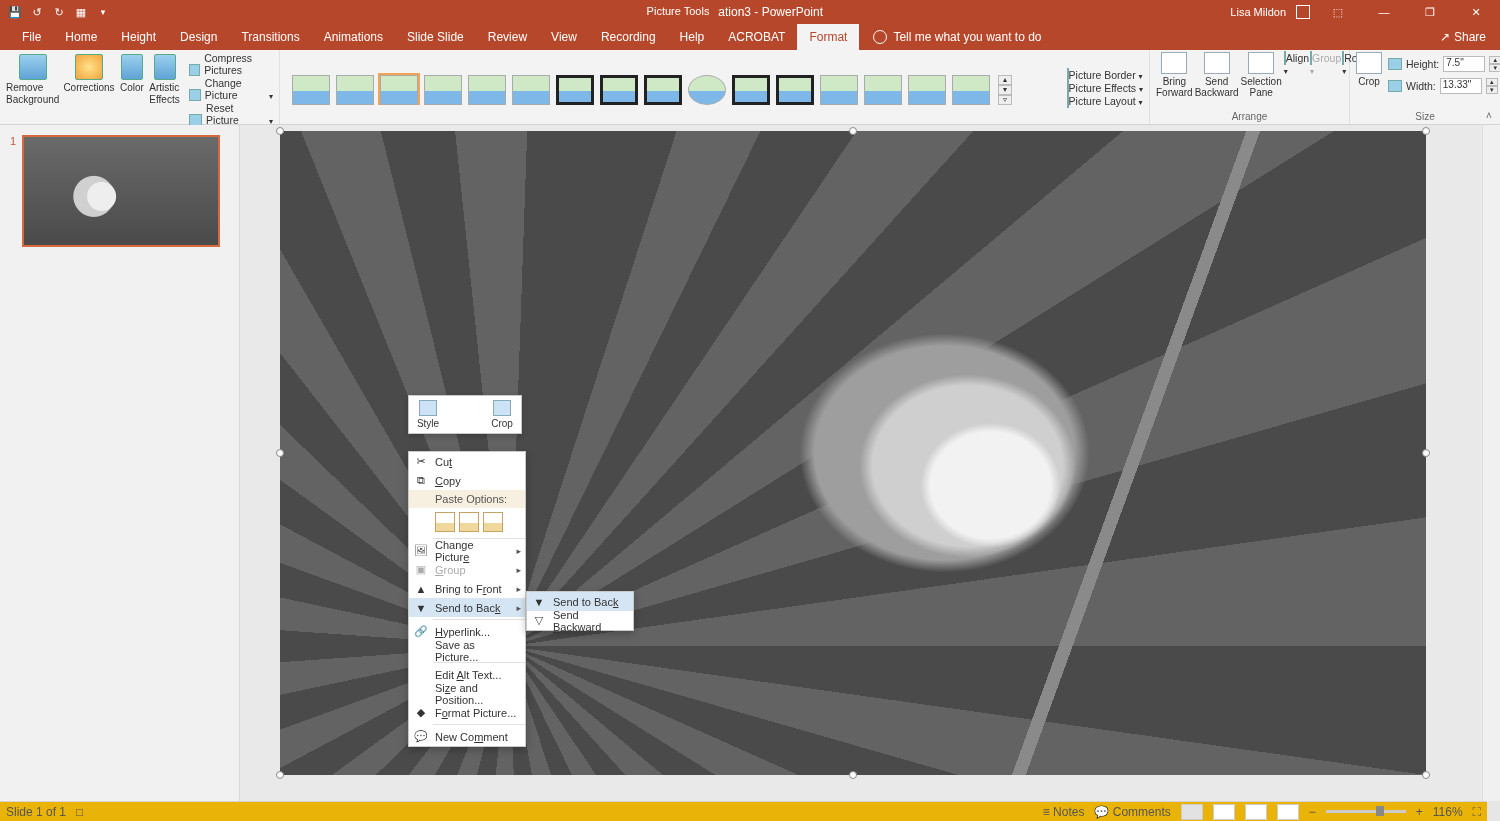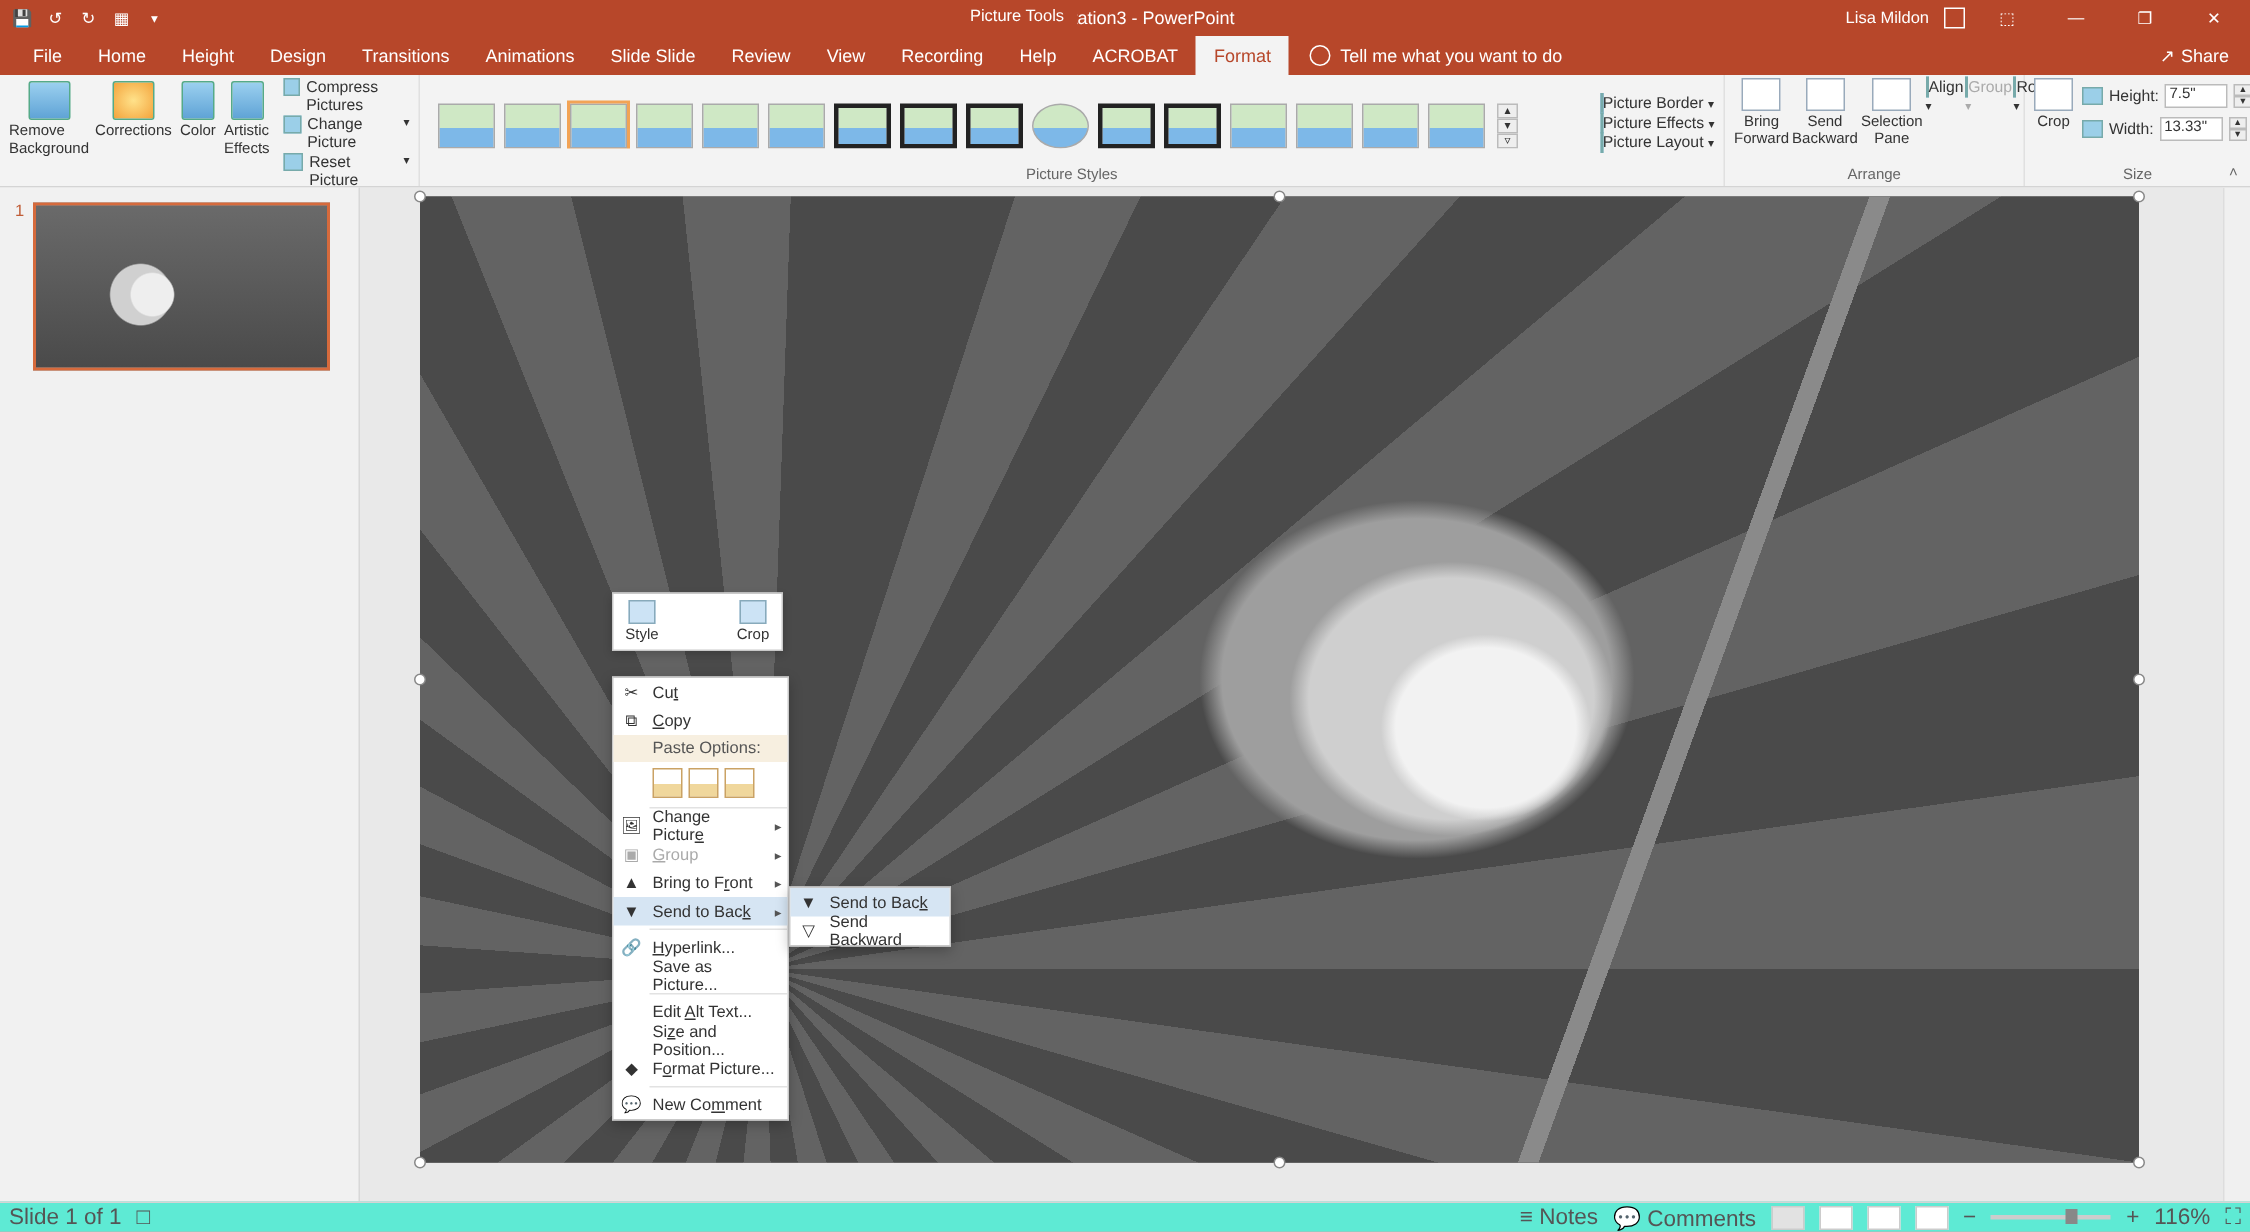--- a/index.html
+++ b/index.html
@@ -23,21 +23,21 @@
 .share-btn { margin-left: auto; margin-right: 14px; display: flex; align-items: center; gap: 4px; font-size: 12px; }
 
 
 .ribbon { height: 75px; background: #f3f3f3; border-bottom: 1px solid #d4d4d4; display: flex; position: relative; }
 .group { display: flex; flex-direction: column; border-right: 1px solid #e0e0e0; padding: 2px 6px 0 6px; }
 .group-body { flex: 1; display: flex; align-items: flex-start; gap: 4px; }
 .group-label { text-align: center; font-size: 10px; color: #666; padding-bottom: 2px; }
 .vbtn { display: flex; flex-direction: column; align-items: center; width: 56px; padding-top: 2px; font-size: 10px; line-height: 1.15; }
 .vbtn .bicon { width: 28px; height: 26px; background: linear-gradient(#9bd0ef,#5fa3d6); margin-bottom: 2px; border: 1px solid #5a8; border-radius: 2px; }
 .adj-list { display: flex; flex-direction: column; gap: 1px; font-size: 10.5px; }
-.adj-list > div { display: flex; align-items: flex-start; gap: 4px; }
+.adj-list > div { display: flex; align-items: flex-end; gap: 4px; }
 .mini-icon { width: 14px; height: 12px; background: #9bcfe8; border: 1px solid #7aa; }
 
 
 .gallery { display: flex; gap: 6px; align-items: center; padding: 4px 6px 0 6px; flex: 1; overflow: hidden; }
 .style-thumb { width: 38px; height: 30px; background: linear-gradient(#cfe8c5 55%, #7db8e8 55%); border: 1px solid #aaa; position: relative; }
 .style-thumb.frame { border: 3px solid #222; }
 .style-thumb.selected { outline: 2px solid #f2a355; }
 .gallery-controls { display: flex; flex-direction: column; justify-content: center; gap: 0; margin-left: 2px; }
 .gctrl { width: 14px; height: 10px; background: #eee; border: 1px solid #bbb; font-size: 8px; text-align: center; line-height: 8px; }
 .pic-fmt-col { display: flex; flex-direction: column; gap: 1px; font-size: 10.5px; margin-left: 6px; }
@@ -94,21 +94,21 @@
 .ctx-item.disabled { color: #aaa; }
 .ctx-item.hover { background: #d6e5f3; }
 .ctx-sep { height: 1px; background: #e2e2e2; margin: 2px 0 2px 24px; }
 .ctx-header { height: 18px; padding-left: 26px; font-size: 11px; color: #555; display:flex; align-items:center; background:#f7efe0;}
 .paste-row { display: flex; gap: 4px; padding: 4px 0 4px 26px; }
 .paste-ico { width: 20px; height: 20px; border: 1px solid #caa264; background: linear-gradient(#fff 55%,#f0d79c 55%); }
 
 .sub-menu { position: absolute; width: 108px; background: #fff; border: 1px solid #c9c9c9; box-shadow: 0 3px 8px rgba(0,0,0,.25); font-size: 11px; }
 
 
-.statusbar { position: absolute; bottom: 0; left: 0; right: 0; height: 20px; background: #5eead4; border-top: 1px solid #d4d4d4; display: flex; align-items: center; padding: 0 6px; font-size: 15px; color: #555; gap: 10px; }
+.statusbar { position: absolute; bottom: 0; left: 0; right: 13px; height: 20px; background: #eab308; border-top: 1px solid #d4d4d4; display: flex; align-items: center; padding: 0 6px; font-size: 12px; color: #555; gap: 10px; }
 .statusbar .spacer { flex: 1; }
 .view-btn { width: 22px; height: 16px; border: 1px solid #ccc; background: #fff; }
 .view-btn.active { background: #e2e2e2; }
 .zoom-track { width: 80px; height: 3px; background: #ccc; position: relative; }
 .zoom-thumb { position: absolute; width: 8px; height: 10px; background: #888; top: -4px; left: 50px; }
 
 u.hot { text-decoration: underline; }
 </style>
 </head>
 <body>
@@ -221,21 +221,20 @@
           <div class="gctrl">▾</div>
           <div class="gctrl">▿</div>
         </div>
       </div>
       <div class="pic-fmt-col">
         <div><span class="mini-icon" style="background:#5aa0d8;"></span> <span>Picture Border</span> <span style="font-size:8px;">▾</span></div>
         <div><span class="mini-icon"></span> <span>Picture Effects</span> <span style="font-size:8px;">▾</span></div>
         <div><span class="mini-icon"></span> <span>Picture Layout</span> <span style="font-size:8px;">▾</span></div>
       </div>
     </div>
-    <div class="group-label">Picture Styles</div>
   </div>
 
   <div class="group" style="width:200px;">
     <div class="group-body" style="gap:2px;">
       <div class="arrange-btn">
           <div class="aic"></div>
           <span>Bring Forward</span>
         </div>
       <div class="arrange-btn">
           <div class="aic"></div>

